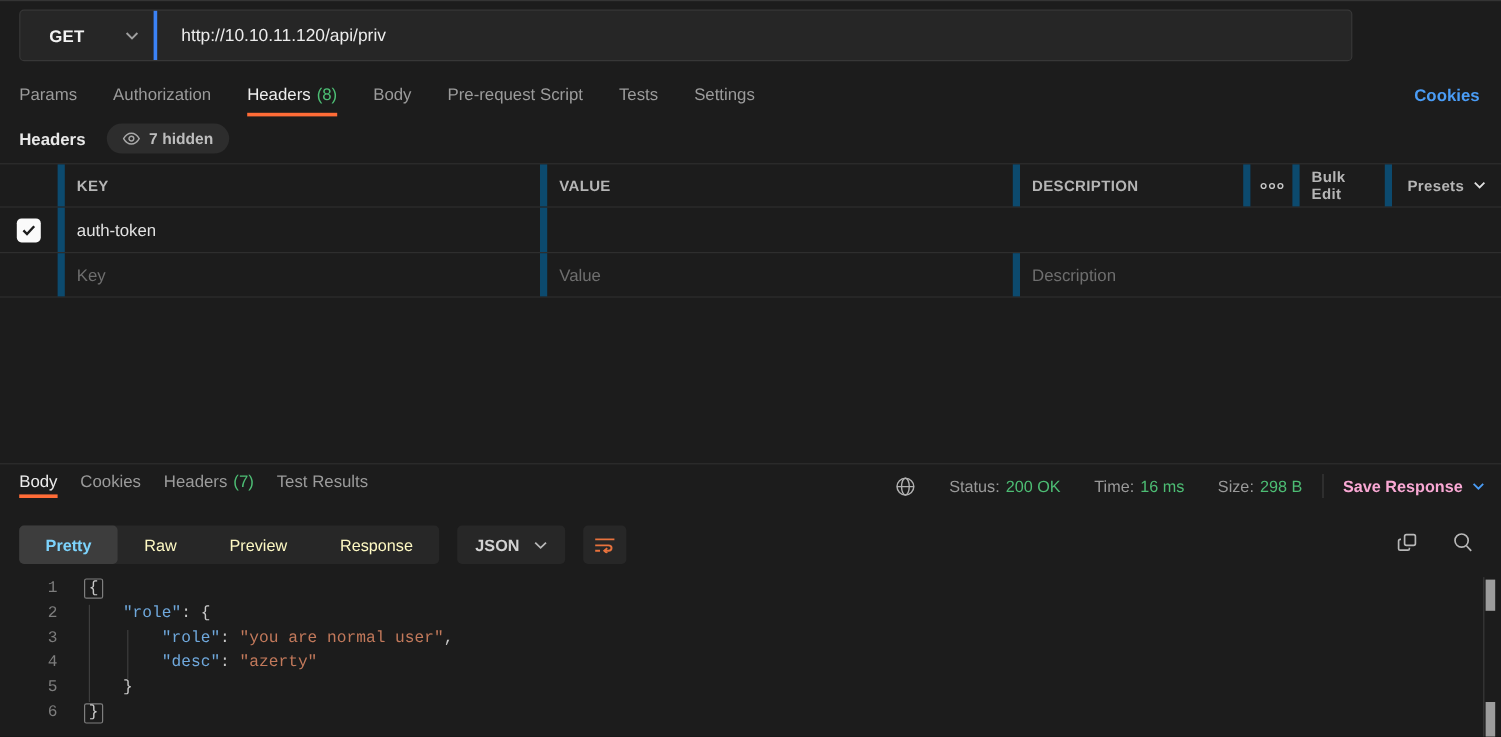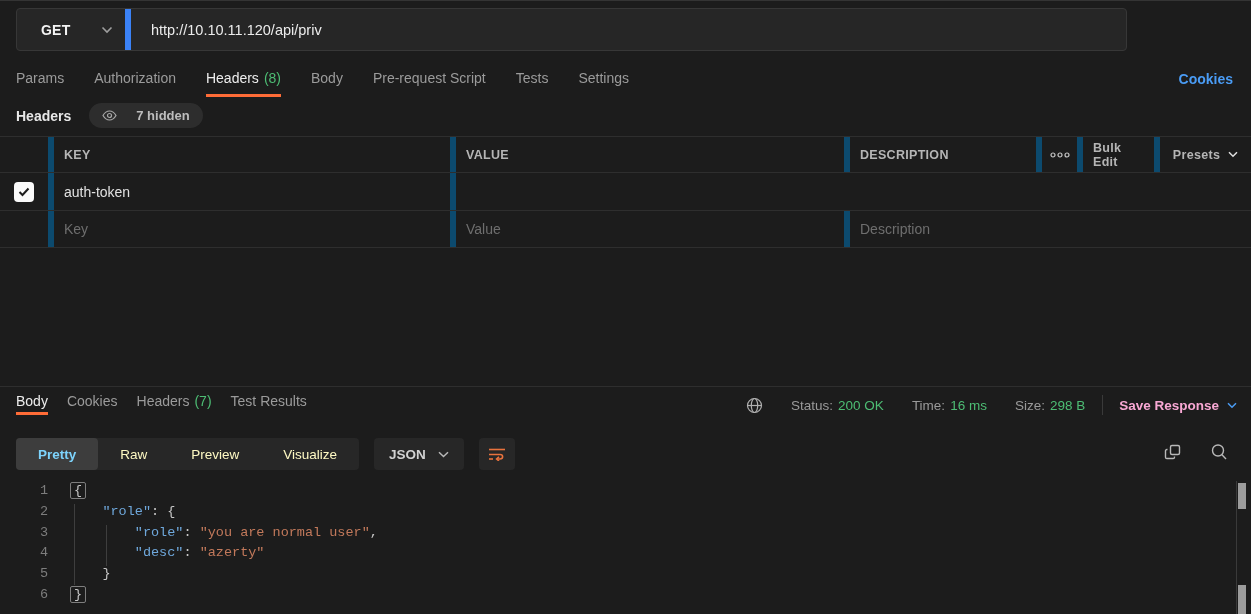--- a/index.html
+++ b/index.html
@@ -12,21 +12,21 @@
   }
 
   
   .req-bar {
     position:absolute; left:16px; top:7px; width:1111px; height:43px;
     background:#262626; border:1px solid #373737; border-radius:4px;
     display:flex; align-items:stretch;
   }
   .method-select {
     width:114px; display:flex; align-items:center; justify-content:space-between;
-    padding:0 12px 0 24px; cursor:pointer; border-right:6px solid #3b82f6;
+    padding:0 12px 0 24px; cursor:pointer; border-right:3px solid #3b82f6;
   }
   .method-label { font-size:14px; font-weight:bold; color:#f3f3f3; letter-spacing:.2px; }
   .url-wrap { flex:1; display:flex; padding-left:20px; }
   .url-input {
     width:100%; background:transparent; border:none; outline:none;
     color:#ececec; font-size:14.5px; font-family:"Liberation Sans", sans-serif;
   }
   .send-btn {
     position:absolute; left:1133px; top:7px; width:111px; height:43px;
     background:#1674d8; border-radius:4px; display:flex; align-items:stretch;
@@ -43,21 +43,21 @@
   .rtab.active { color:#ededed; }
   .rtab.active::after { content:""; position:absolute; left:0; right:0; bottom:0;
     height:3px; background:#ff6c37; }
   .tab-count { color:#4dbd74; }
   .cookies-link { position:absolute; right:18px; top:70px; font-size:14px;
     font-weight:bold; color:#4a9cf5; cursor:pointer; }
 
   
   .hdr-sub { position:absolute; left:16px; top:102px; display:flex; align-items:center; gap:18px; }
   .hdr-sub-title { font-size:14px; font-weight:bold; color:#e8e8e8; }
-  .hidden-pill { display:flex; align-items:center; gap:19px; height:25px; padding:0 13px;
+  .hidden-pill { display:flex; align-items:center; gap:7px; height:25px; padding:0 13px;
     background:#2d2d2d; border-radius:13px; cursor:pointer; }
   .hidden-pill span { font-size:13px; font-weight:bold; color:#bdbdbd; }
 
   
   .kv-table { position:absolute; left:0; top:135px; width:1251px; }
   .kv-row { display:flex; border-top:1px solid #2e2e2e; }
   .kv-row:last-child { border-bottom:1px solid #2e2e2e; }
   .c-sel { width:48px; display:flex; align-items:center; justify-content:center; }
   .c-key { width:402px; } .c-val { width:394px; } .c-desc { width:192px; }
   .c-desc-row { flex:1; }
@@ -260,21 +260,21 @@
             </svg>
         </span>
       </div>
     </div>
 
     <div class="resp-toolbar">
       <div class="seg">
         <div class="seg-item active">Pretty</div>
         <div class="seg-item">Raw</div>
         <div class="seg-item">Preview</div>
-        <div class="seg-item">Visualize</div>
+        <div class="seg-item">Response</div>
       </div>
       <div class="fmt-select">
         <span>JSON</span>
         <span>
           <svg width="11" height="7" viewBox="0 0 11 7">
               <path d="M1 1.2 L5.5 5.5 L10 1.2" fill="none" stroke="#b8b8b8" stroke-width="1.5"></path>
             </svg>
         </span>
       </div>
       <div class="wrap-btn">

